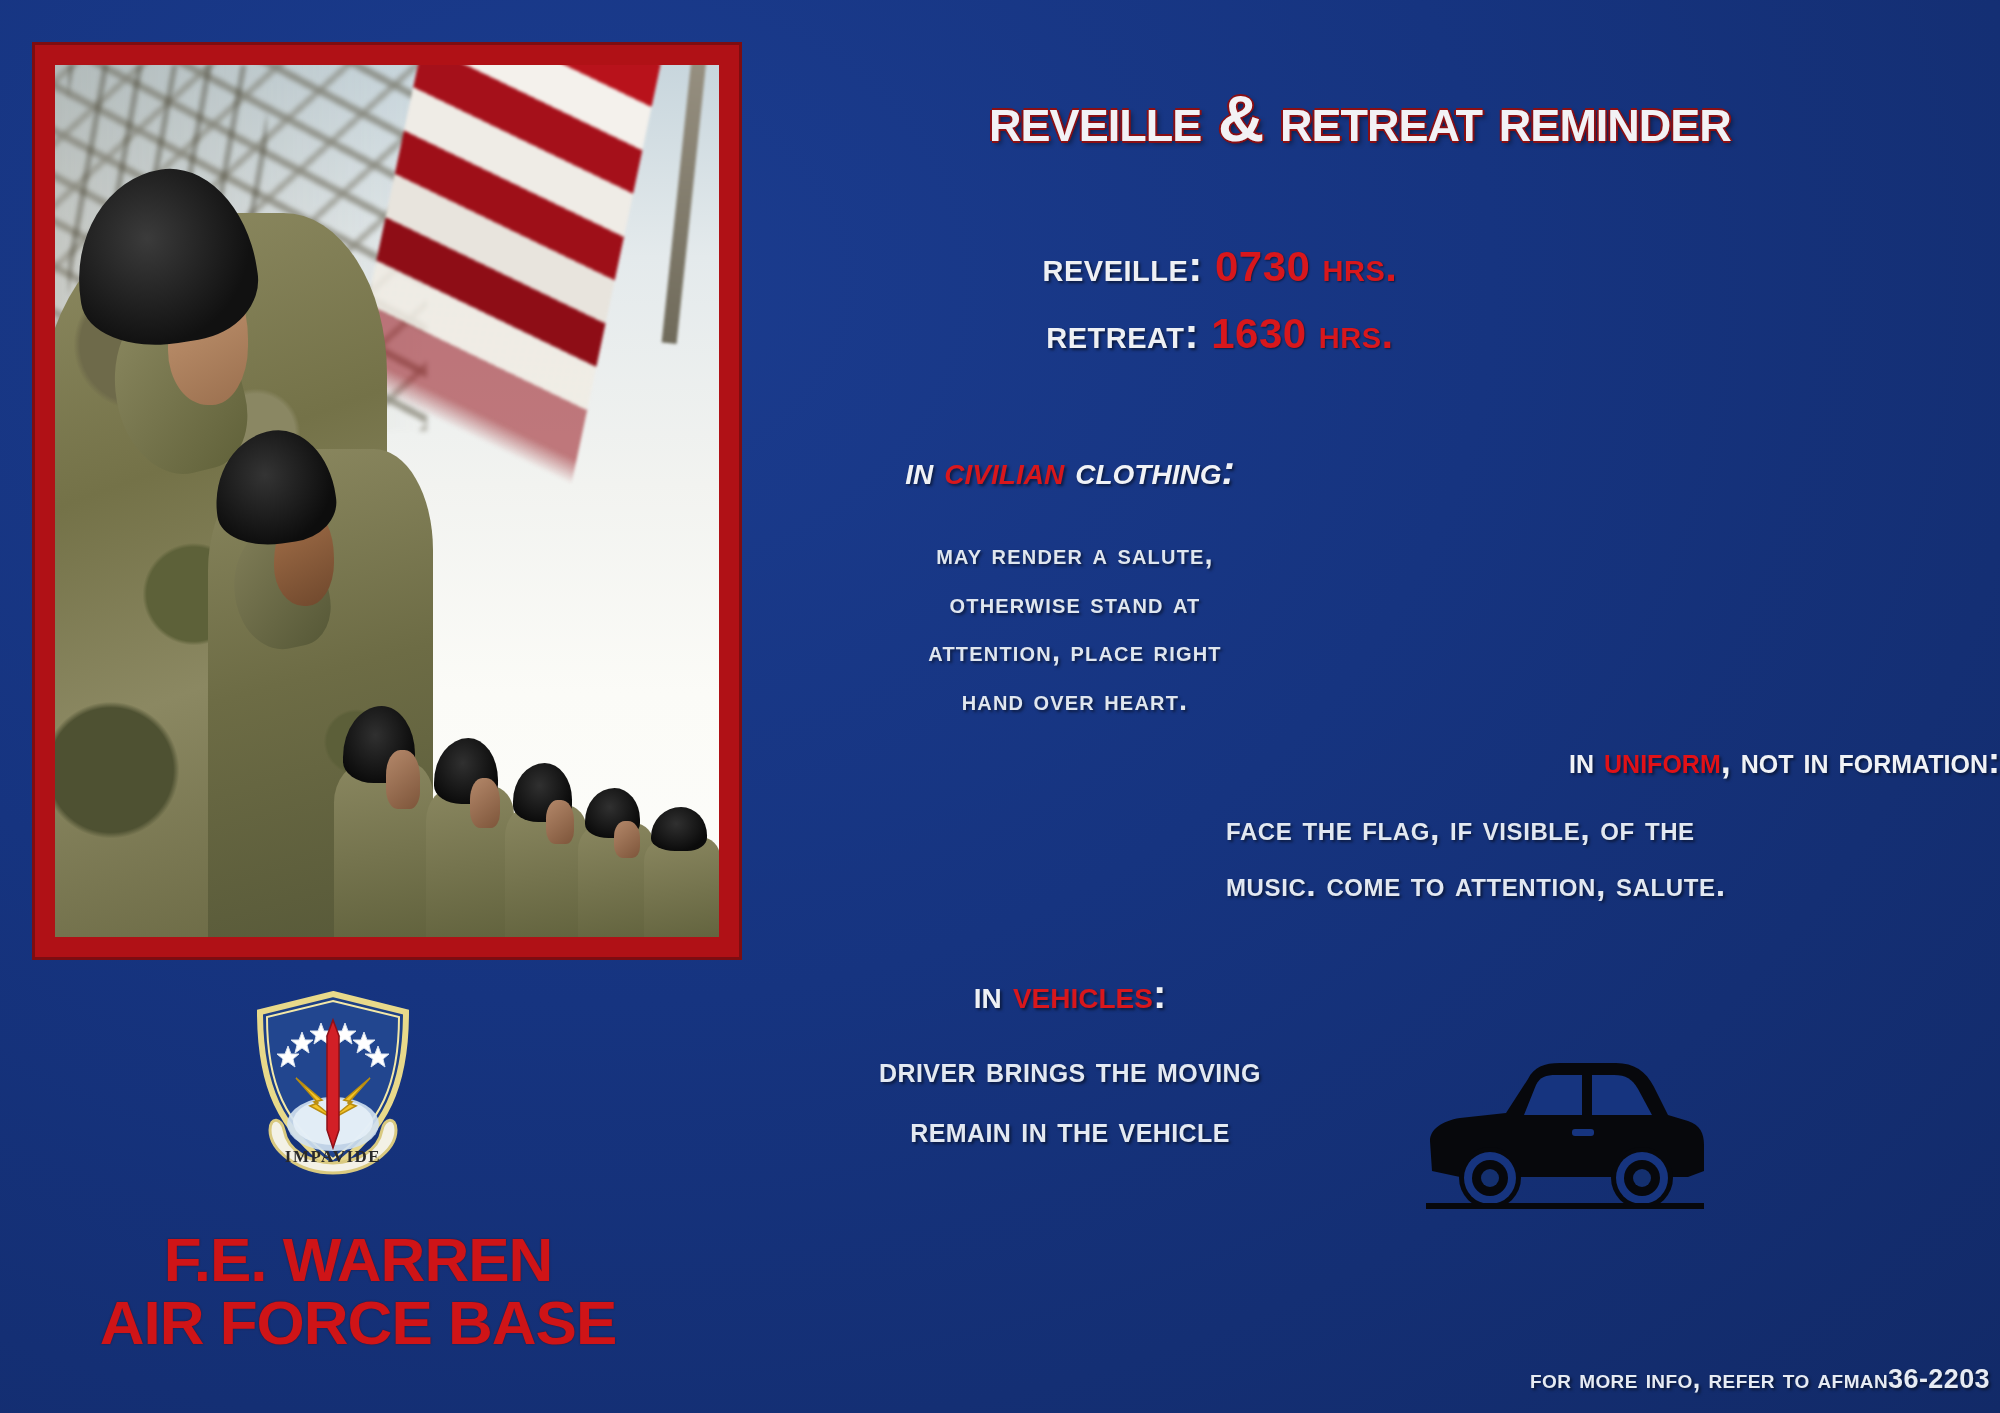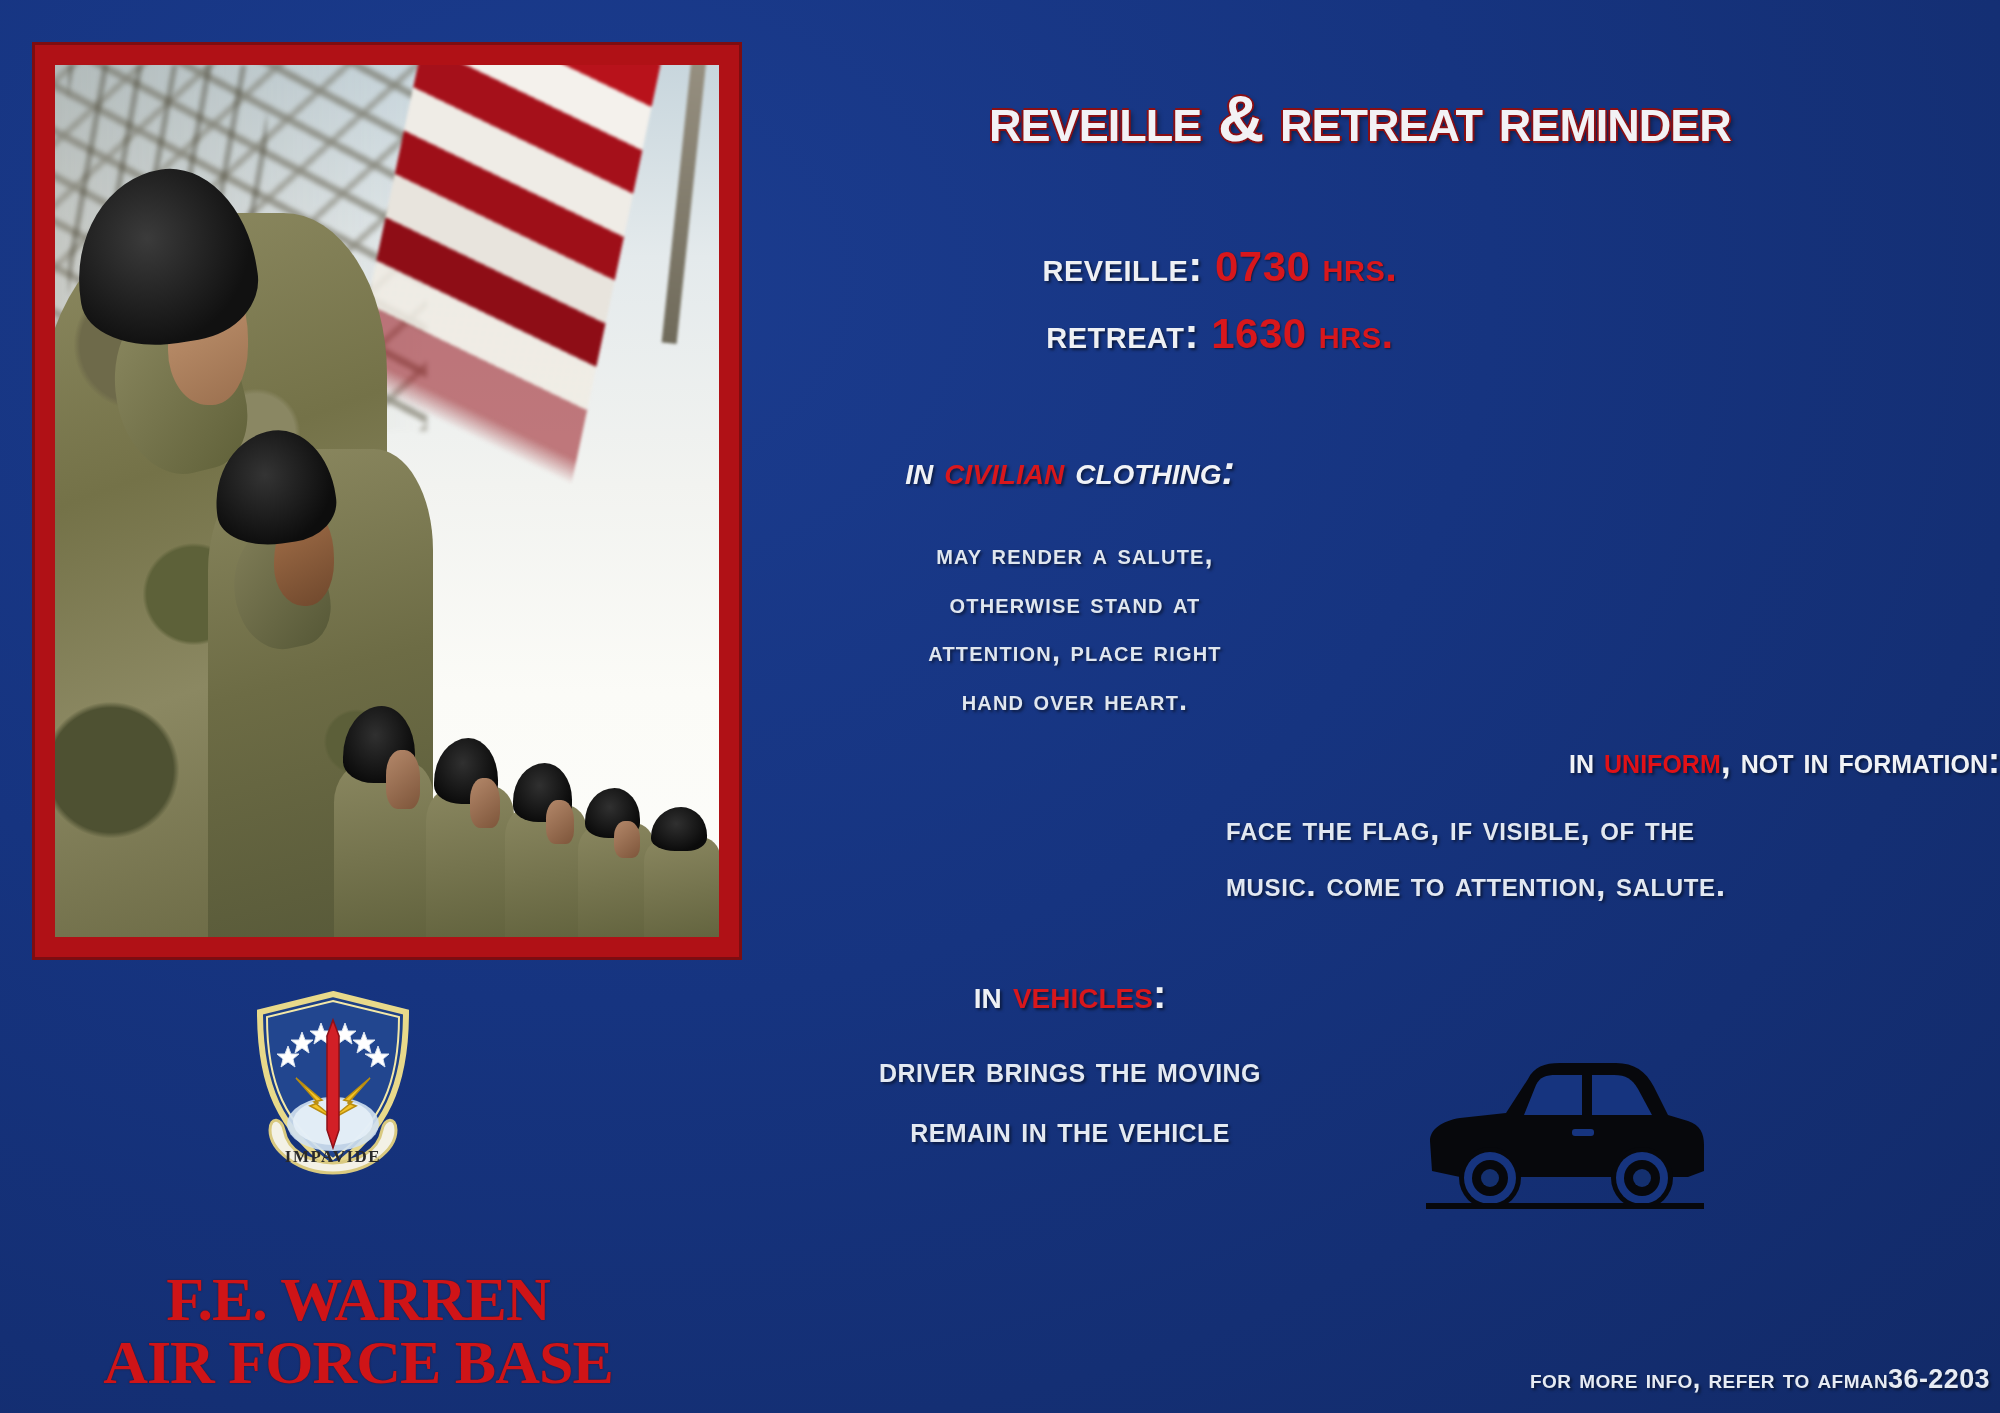--- a/index.html
+++ b/index.html
@@ -227,27 +227,26 @@
   }
 
   
   #base-name {
     position: absolute;
     left: 48px;
     top: 1228px;
     width: 620px;
     text-align: center;
     color: #cf1417;
-    font-family: Liberation Serif, serif;
+    font-family: Liberation Sans, sans-serif;
     font-weight: bold;
     font-size: 62px;
     line-height: 1.02;
     letter-spacing: -1px;
     text-shadow: 0 0 2px rgba(60,0,0,.6);
-    margin-top: 40px;
   }
   #base-name .ln { display: block; }
 
   
   #right {
     position: absolute;
     left: 740px;
     top: 0;
     right: 0;
     bottom: 0;

